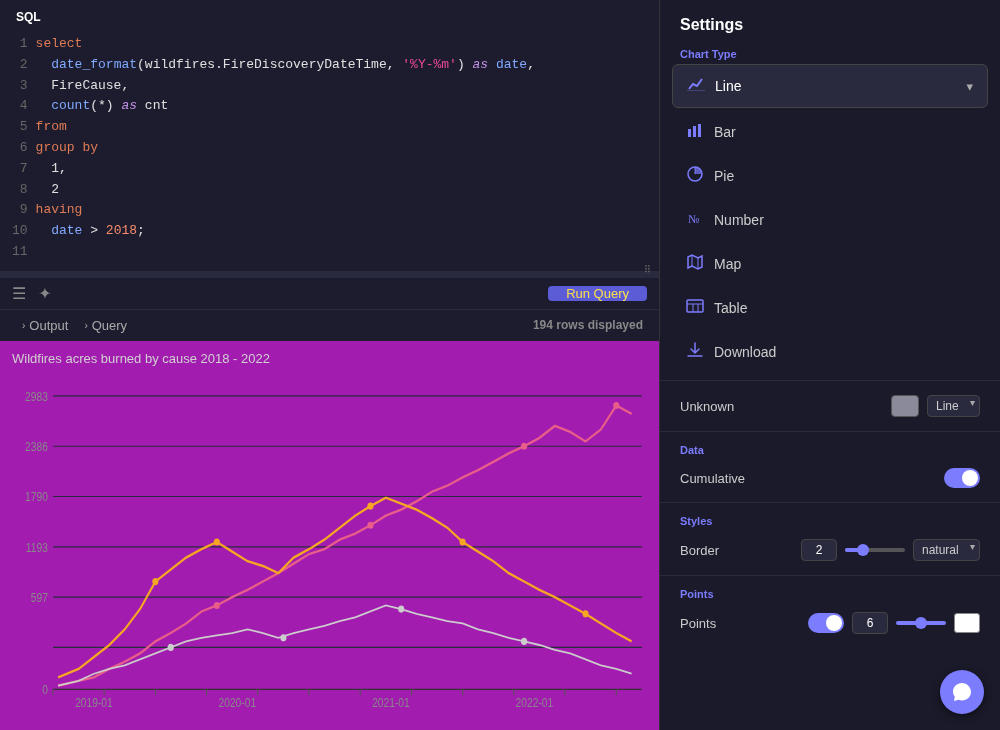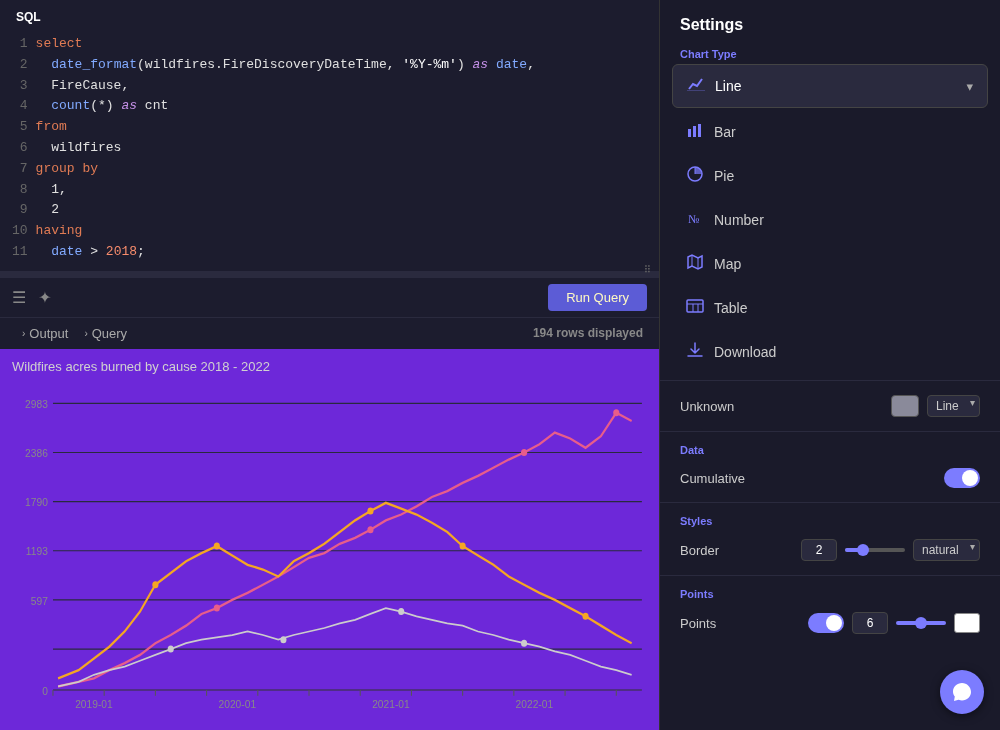--- a/index.html
+++ b/index.html
@@ -58,21 +58,21 @@
     .code-content {
       padding: 4px 0;
       font-family: 'Courier New', monospace;
       font-size: 13px;
       line-height: 1.6;
       flex: 1;
     }
     .code-content div { white-space: pre; }
     .kw { color: #e07b54; }
     .fn { color: #82aaff; }
-    .str { color: #ffffff; }
+    .str { color: #ec4899; }
     .as-kw { color: #c792ea; font-style: italic; }
     .var { color: #82aaff; }
     .num { color: #f78c6c; }
 
     
     .resize-bar {
       width: 100%;
       height: 6px;
       background: #2a2a3e;
       position: relative;
@@ -100,23 +100,23 @@
       gap: 12px;
       align-items: center;
     }
     .toolbar-icon {
       color: #888;
       cursor: pointer;
       font-size: 16px;
     }
     .run-query-btn {
       background: #5c5cd6;
-      color: #fef9c3;
+      color: #fde047;
       border: none;
-      padding: 6px 18px;
+      padding: 0 18px;
       border-radius: 4px;
       cursor: pointer;
       font-size: 13px;
       font-weight: 500;
     }
 
     
     .tabs-bar {
       display: flex;
       align-items: center;
@@ -141,21 +141,21 @@
     .tab-item .chevron { font-size: 10px; }
     .rows-count {
       color: #888;
       font-size: 12px;
       font-weight: bold;
     }
 
     
     .chart-area {
       flex: 1;
-      background: #6d28d9;
+      background: #a21caf;
       padding: 10px 12px 8px;
       position: relative;
       overflow: hidden;
     }
     .chart-title {
       font-size: 13px;
       color: #d0d0d0;
       margin-bottom: 6px;
       font-weight: 500;
     }
@@ -447,21 +447,20 @@
         <div>9</div>
           <div>10</div>
           <div>11</div>
       </div>
       <div class="code-content">
         <div><span class="kw">select</span></div>
         <div>&nbsp;&nbsp;<span class="fn">date_format</span>(wildfires.FireDiscoveryDateTime, <span class="str">'%Y-%m'</span>) <span class="as-kw">as</span> <span class="var">date</span>,</div>
         <div>&nbsp;&nbsp;FireCause,</div>
         <div>&nbsp;&nbsp;<span class="fn">count</span>(*) <span class="as-kw">as</span> cnt</div>
         <div><span class="kw">from</span></div>
-        <div>&nbsp;&nbsp;wildfires</div>
         <div><span class="kw">group by</span></div>
         <div>&nbsp;&nbsp;1,</div>
         <div>&nbsp;&nbsp;2</div>
         <div><span class="kw">having</span></div>
         <div>&nbsp;&nbsp;<span class="var">date</span> &gt; <span class="num">2018</span>;</div>
       </div>
     </div>
     <div class="resize-bar">
       <span class="resize-icon">⠿</span>
     </div>

